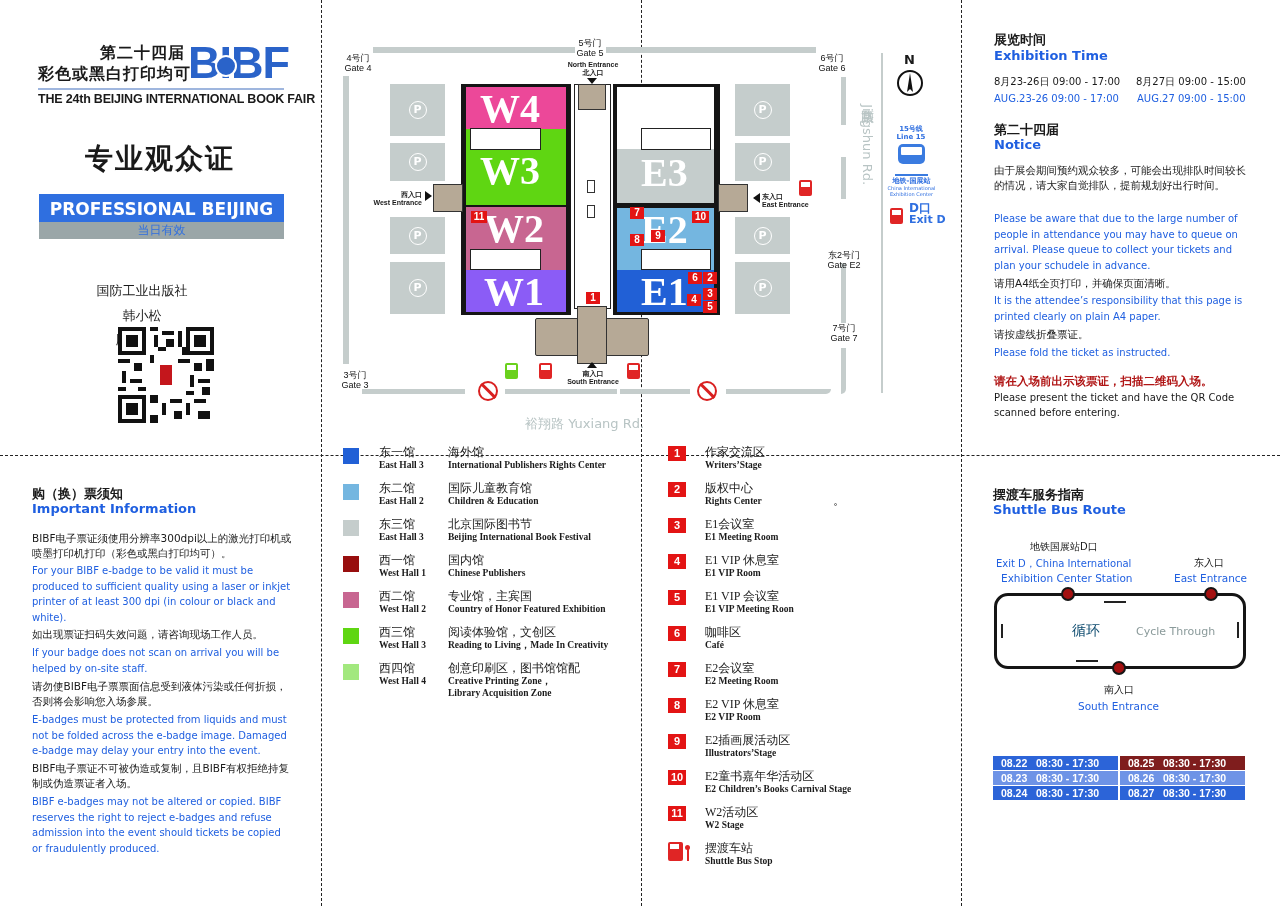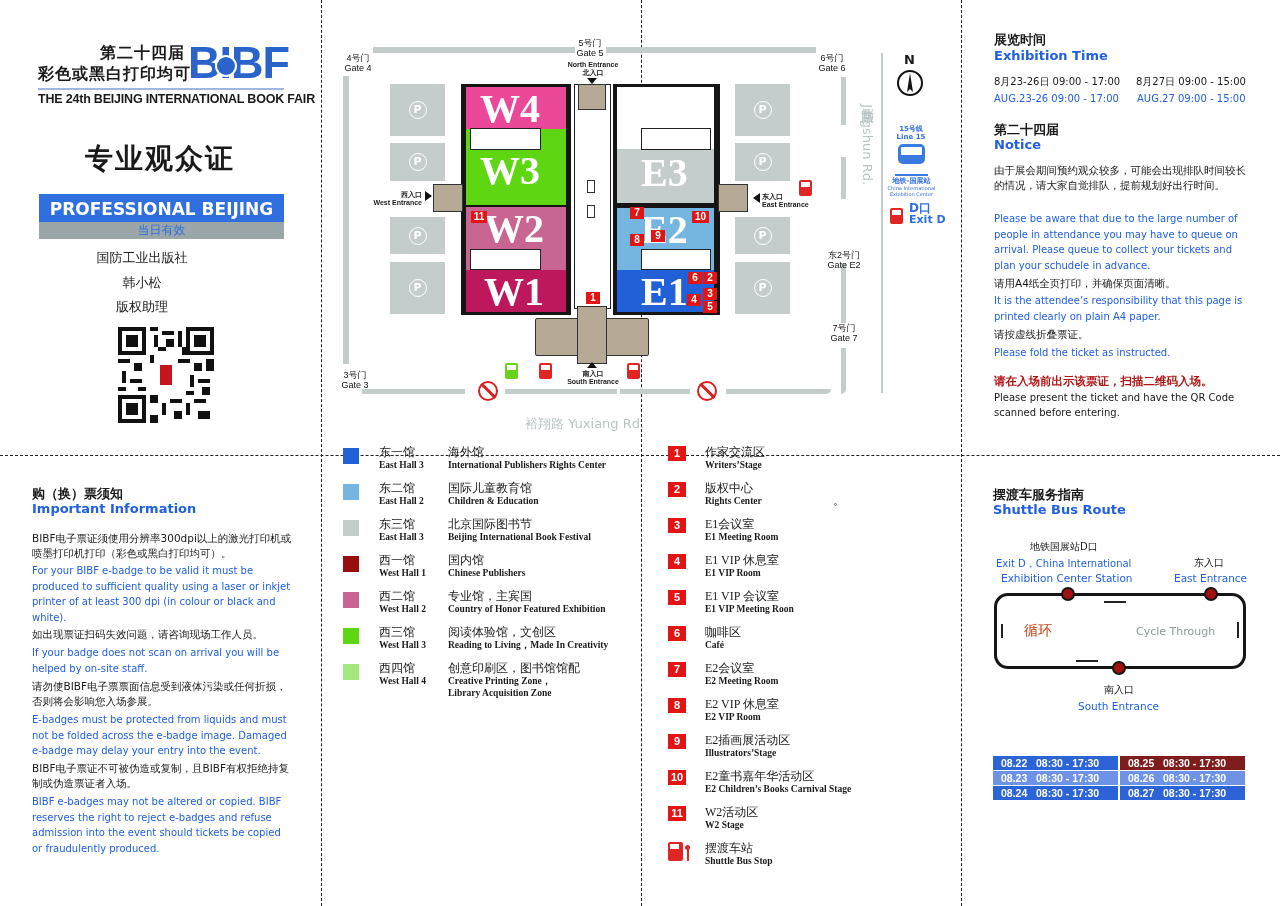--- a/index.html
+++ b/index.html
@@ -13,21 +13,21 @@
   
   .logo-cn1 { left: 100px; top: 43px; font-size: 16px; font-weight: 700; letter-spacing: 1px; }
   .logo-cn2 { left: 38px; top: 64px; font-size: 16px; font-weight: 700; letter-spacing: 1px; }
   .logo-bibf { left: 188px; top: 40px; font-size: 45px; font-weight: 900; color: #2a63c9; font-family: "Liberation Sans", sans-serif; letter-spacing: -1px; line-height: 45px; }
   .logo-globe { left: 215px; top: 55px; width: 22px; height: 22px; border-radius: 50%; border: 2px solid #fff; background: #2a63c9; }
   .logo-rule { left: 38px; top: 88px; width: 246px; height: 2px; background: #9fb6de; }
   .logo-en { left: 38px; top: 92px; font-size: 12.5px; font-weight: 700; font-family: "Liberation Sans", sans-serif; letter-spacing: -0.2px; white-space: nowrap; }
   .badge-title { left: 0; width: 320px; top: 140px; text-align: center; font-size: 28px; font-weight: 700; letter-spacing: 2px; }
   .pv-bar { left: 39px; top: 194px; width: 245px; height: 28px; background: #2f6fe0; color: #fff; font-size: 17px; font-weight: 700; text-align: center; line-height: 30px; font-family: "DejaVu Sans", sans-serif; }
   .pv-sub { left: 39px; top: 222px; width: 245px; height: 17px; background: #9aa6a8; color: #2f6fe0; font-size: 12px; text-align: center; line-height: 17px; }
-  .holder { left: 0; width: 284px; text-align: center; font-size: 13px; }
+  .holder { left: 0; width: 284px; text-align: center; font-size: 13px; margin-top: 33px; }
   .qr { left: 118px; top: 327px; width: 96px; height: 96px; background: #fff; }
 
   
   .road { background: #c5cdcc; }
   .gate-lbl { font-size: 9px; line-height: 10px; text-align: center; font-family: "Liberation Sans", sans-serif; color: #111; }
   .lot { background: #c5cdcc; }
   .p-mark { position: absolute; left: 50%; top: 50%; width: 18px; height: 18px; margin: -9px 0 0 -9px; border: 1.5px solid #fff; border-radius: 50%; color: #fff; font-size: 11px; line-height: 15px; text-align: center; font-weight: 700; }
   .hall { position: absolute; overflow: hidden; }
   .hall-name { position: absolute; color: #fff; font-family: "Liberation Serif", "DejaVu Serif", serif; font-weight: 700; font-size: 40px; line-height: 40px; }
   .wall { background: #151515; }
@@ -210,21 +210,21 @@
     </div>
   <div class="hall" style="left:466px;top:129px;width:100px;height:76px;background:#5fd612">
       <span class="hall-name" style="left:14px;top:22px">W3</span>
     </div>
   <div class="abs corridor-box" style="left:470px;top:128px;width:71px;height:22px"></div>
 
   <div class="abs wall" style="left:461px;top:205px;width:110px;height:110px"></div>
   <div class="hall" style="left:466px;top:207px;width:100px;height:63px;background:#c86691">
       <span class="hall-name" style="left:18px;top:2px">W2</span>
     </div>
-  <div class="hall" style="left:466px;top:270px;width:100px;height:42px;background:#be185d">
+  <div class="hall" style="left:466px;top:270px;width:100px;height:42px;background:#8b5cf6">
       <span class="hall-name" style="left:18px;top:2px">W1</span>
     </div>
   <div class="abs corridor-box" style="left:470px;top:249px;width:71px;height:21px"></div>
   <div class="num" style="left:471px;top:211px;width:16px">11</div>
 
   <div class="abs corridor-box" style="left:574px;top:84px;width:37px;height:225px"></div>
   <div class="abs" style="left:587px;top:180px;width:8px;height:13px;border:1px solid #333"></div>
   <div class="abs" style="left:587px;top:205px;width:8px;height:13px;border:1px solid #333"></div>
   <div class="num" style="left:586px;top:292px">1</div>
 
@@ -536,21 +536,21 @@
   <div class="abs blue" style="left:1174px;top:572px;font-size:10.5px">East Entrance</div>
 
   <div class="abs loop"></div>
   <div class="abs stop" style="left:1061px;top:587px"></div>
   <div class="abs stop" style="left:1204px;top:587px"></div>
   <div class="abs stop" style="left:1112px;top:661px"></div>
   <div class="abs" style="left:1104px;top:601px;width:22px;height:1.5px;background:#222"></div>
   <div class="abs" style="left:1076px;top:660px;width:22px;height:1.5px;background:#222"></div>
   <div class="abs" style="left:1001px;top:624px;width:1.5px;height:14px;background:#222"></div>
   <div class="abs" style="left:1237px;top:622px;width:1.5px;height:16px;background:#222"></div>
-  <div class="abs" style="left:1024px;top:622px;font-size:14px;color:#c2410c">循环</div>
+  <div class="abs" style="left:1072px;top:622px;font-size:14px;color:#0c4a6e">循环</div>
   <div class="abs" style="left:1136px;top:625px;font-size:11px;color:#8a9a9a">Cycle Through</div>
 
   <div class="abs" style="left:1104px;top:683px;font-size:10px">南入口</div>
   <div class="abs blue" style="left:1078px;top:700px;font-size:10.5px">South Entrance</div>
 
   <div class="abs sched">
     <div class="sched-row">
       <div class="sched-cell" style="background:#2c64d8">08.22   08:30 - 17:30</div>
       <div class="sched-cell" style="background:#7f1d1d">08.25   08:30 - 17:30</div>
     </div>

